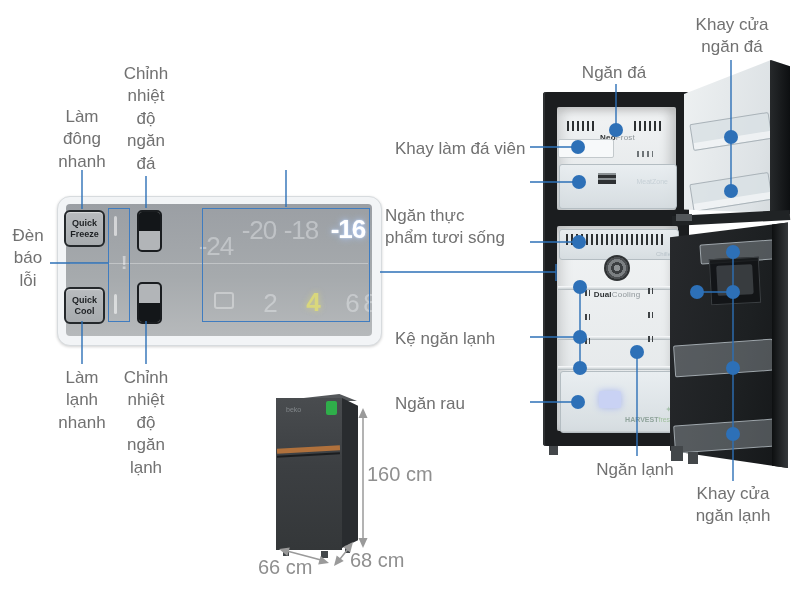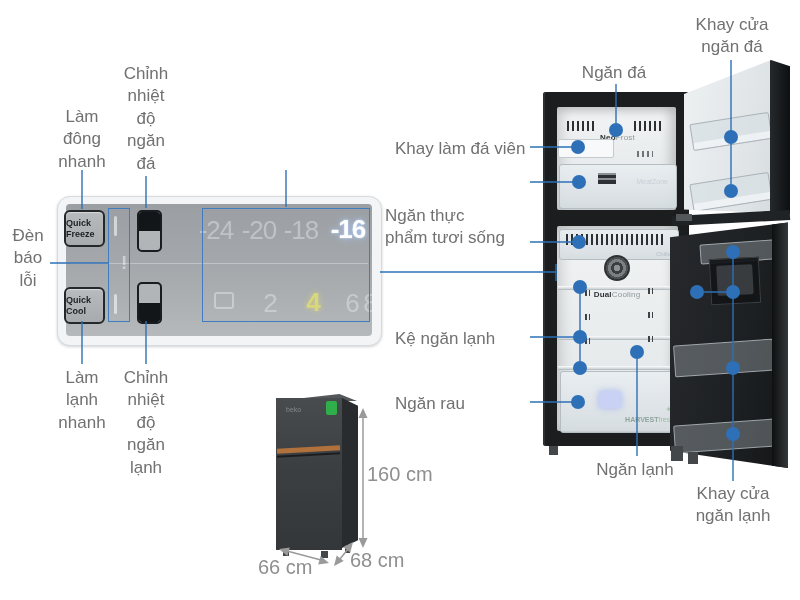--- a/index.html
+++ b/index.html
@@ -10,21 +10,21 @@
   .cl{position:absolute;color:#717171;font-size:17px;line-height:1.32;white-space:pre-line;text-align:center;}
   .cl.tr{text-align:left;}
   
   .panel-frame{position:absolute;left:57px;top:196px;width:323px;height:148px;background:#f2f4f6;
                border:1px solid #d7dbde;border-radius:13px;box-shadow:0 1px 3px rgba(0,0,0,.18);}
   .panel-inner{position:absolute;left:66px;top:204px;width:306px;height:132px;border-radius:4px;overflow:hidden;
                background:linear-gradient(180deg,#9b9fa4 0%,#a6aaad 55%,#b6b9bb 100%);}
   .panel-divider{position:absolute;left:70px;top:263px;width:298px;height:1px;background:rgba(255,255,255,.32);}
   .qbtn{position:absolute;width:37px;height:33px;border:2px solid #24282b;border-radius:6px;
         background:linear-gradient(180deg,#b8bbbe,#a7abae);color:#1d2023;font-size:9px;font-weight:bold;
-        display:flex;align-items:center;justify-content:center;text-align:left;line-height:1.15;
+        display:flex;align-items:center;justify-content:center;text-align:center;line-height:1.15;
         box-shadow:inset 0 1px 1px rgba(255,255,255,.45);}
   .annot-rect{position:absolute;border:1px solid #3f7cc0;}
   .err-bar{position:absolute;width:3px;height:20px;background:rgba(255,255,255,.55);border-radius:2px;}
   .err-excl{position:absolute;font-size:19px;color:rgba(255,255,255,.45);font-weight:bold;}
   .toggle{position:absolute;width:21px;height:38px;border:2px solid #1a1d20;border-radius:5px;
           background:#b2b5b8;overflow:hidden;}
   .toggle .blk{position:absolute;left:0;width:100%;height:50%;background:#131619;}
   .digit{position:absolute;transform:translateX(-50%);font-size:26px;color:rgba(235,239,241,.42);letter-spacing:-1px;}
   .digit.on-freeze{color:#ffffff;font-weight:bold;text-shadow:0 0 7px #a9c9ff,0 0 2px #dce9ff;}
   .digit.on-cool{color:#d9d77c;font-weight:bold;text-shadow:0 0 6px rgba(217,215,124,.7);}
@@ -69,21 +69,21 @@
           clip-path:polygon(0 100%,78% 0,100% 100%);}
   .dim{position:absolute;color:#8f8f8f;font-size:20px;}
 </style>
 </head>
 <body>
 
 <div id="canvas">
 
   <div class="panel-frame"></div>
   <div class="panel-inner">
-    <span class="digit" style="left:150px;top:11px">-24</span>
+    <span class="digit" style="left:150px;top:27px">-24</span>
     <span class="digit" style="left:193px;top:11px">-20</span>
     <span class="digit" style="left:235px;top:11px">-18</span>
     <span class="digit on-freeze" style="left:282px;top:10px">-16</span>
     <span class="disp-icon" style="left:148px;top:88px"></span>
     <span class="digit" style="left:204px;top:84px">2</span>
     <span class="digit on-cool" style="left:247px;top:83px">4</span>
     <span class="digit" style="left:286px;top:84px">6</span>
     <span class="digit" style="left:304px;top:84px">8</span>
   </div>
   <div class="panel-divider"></div>

